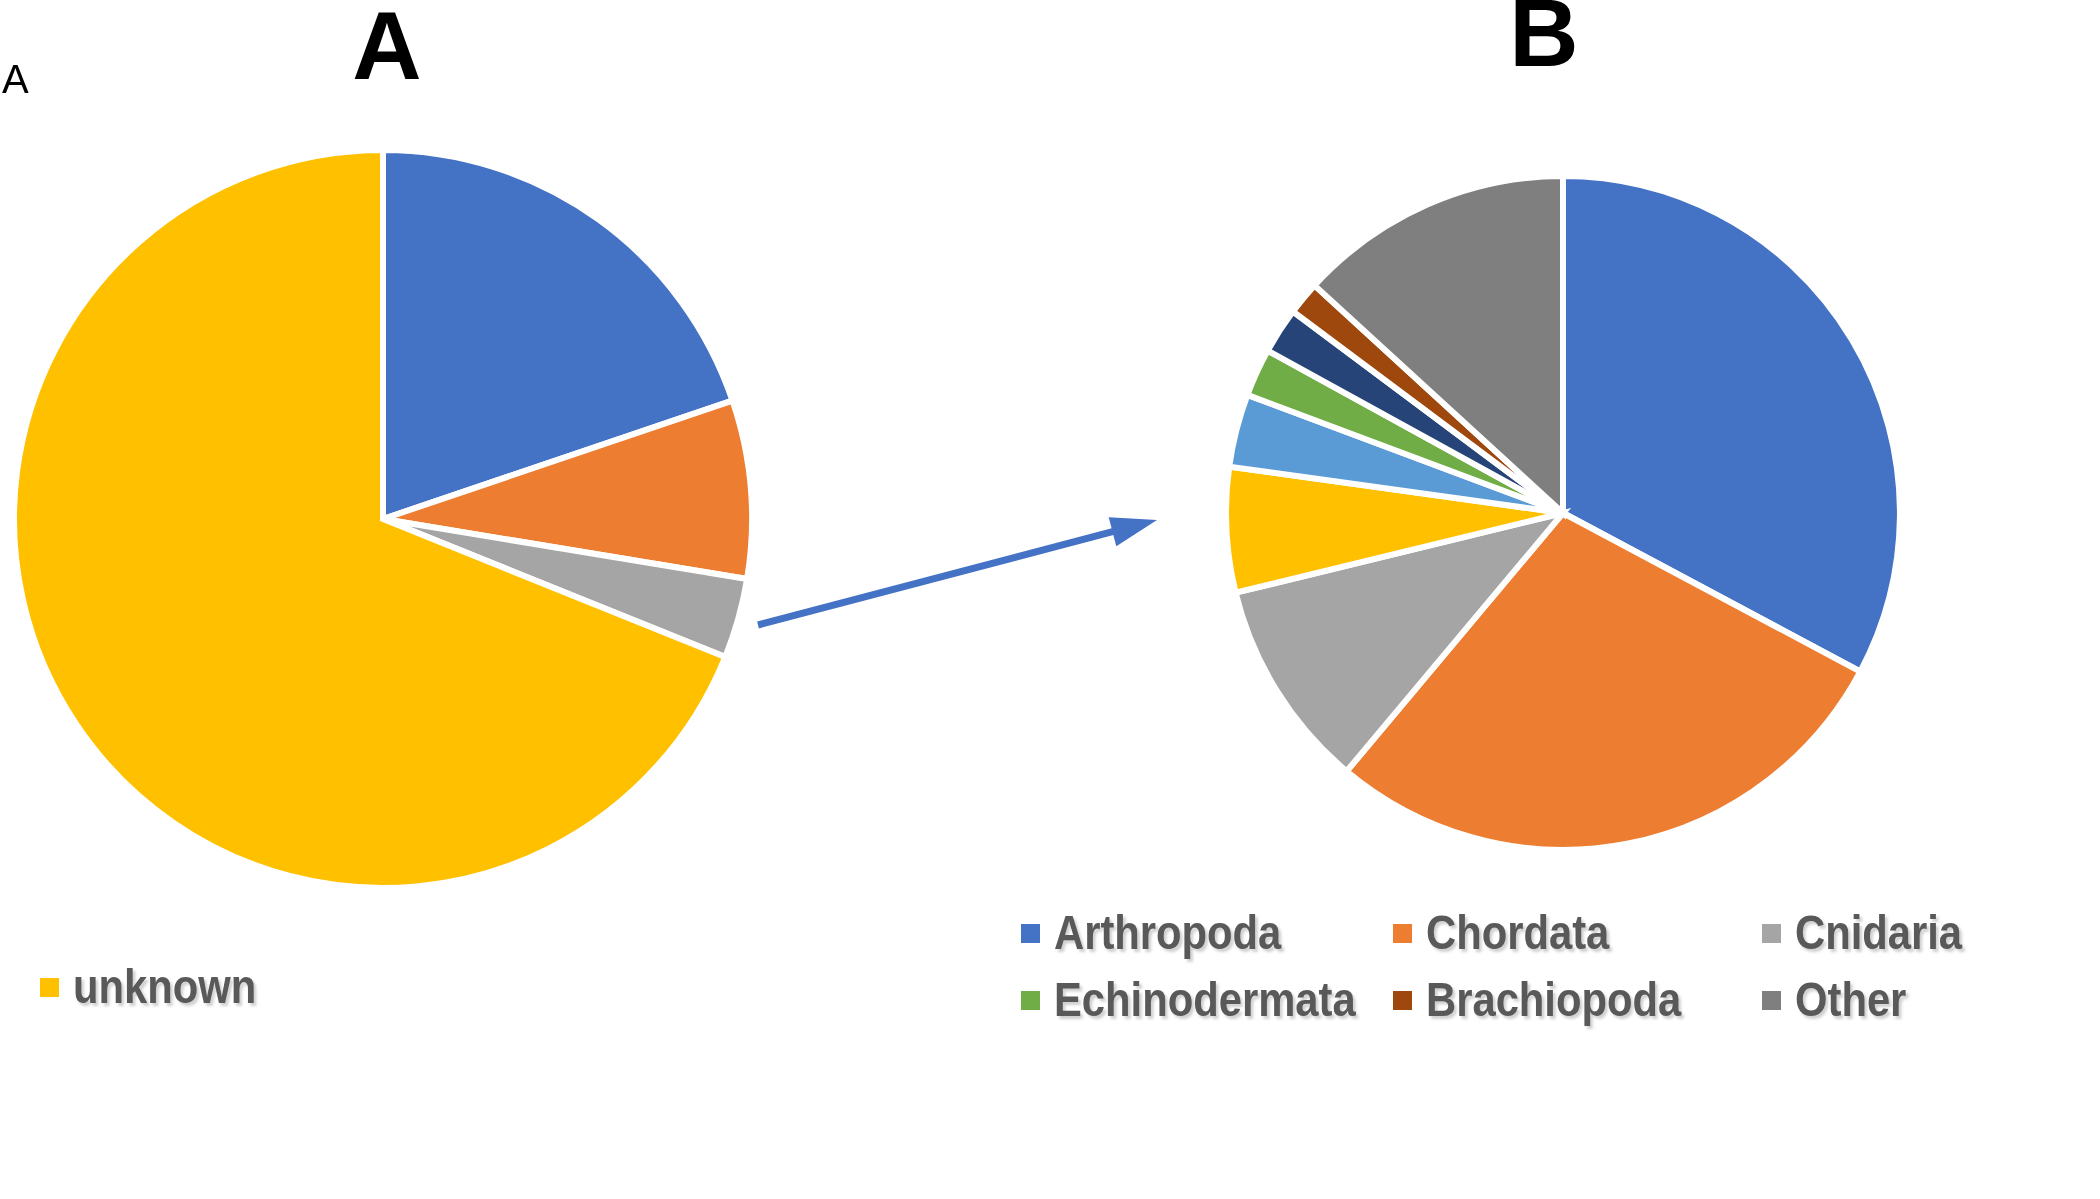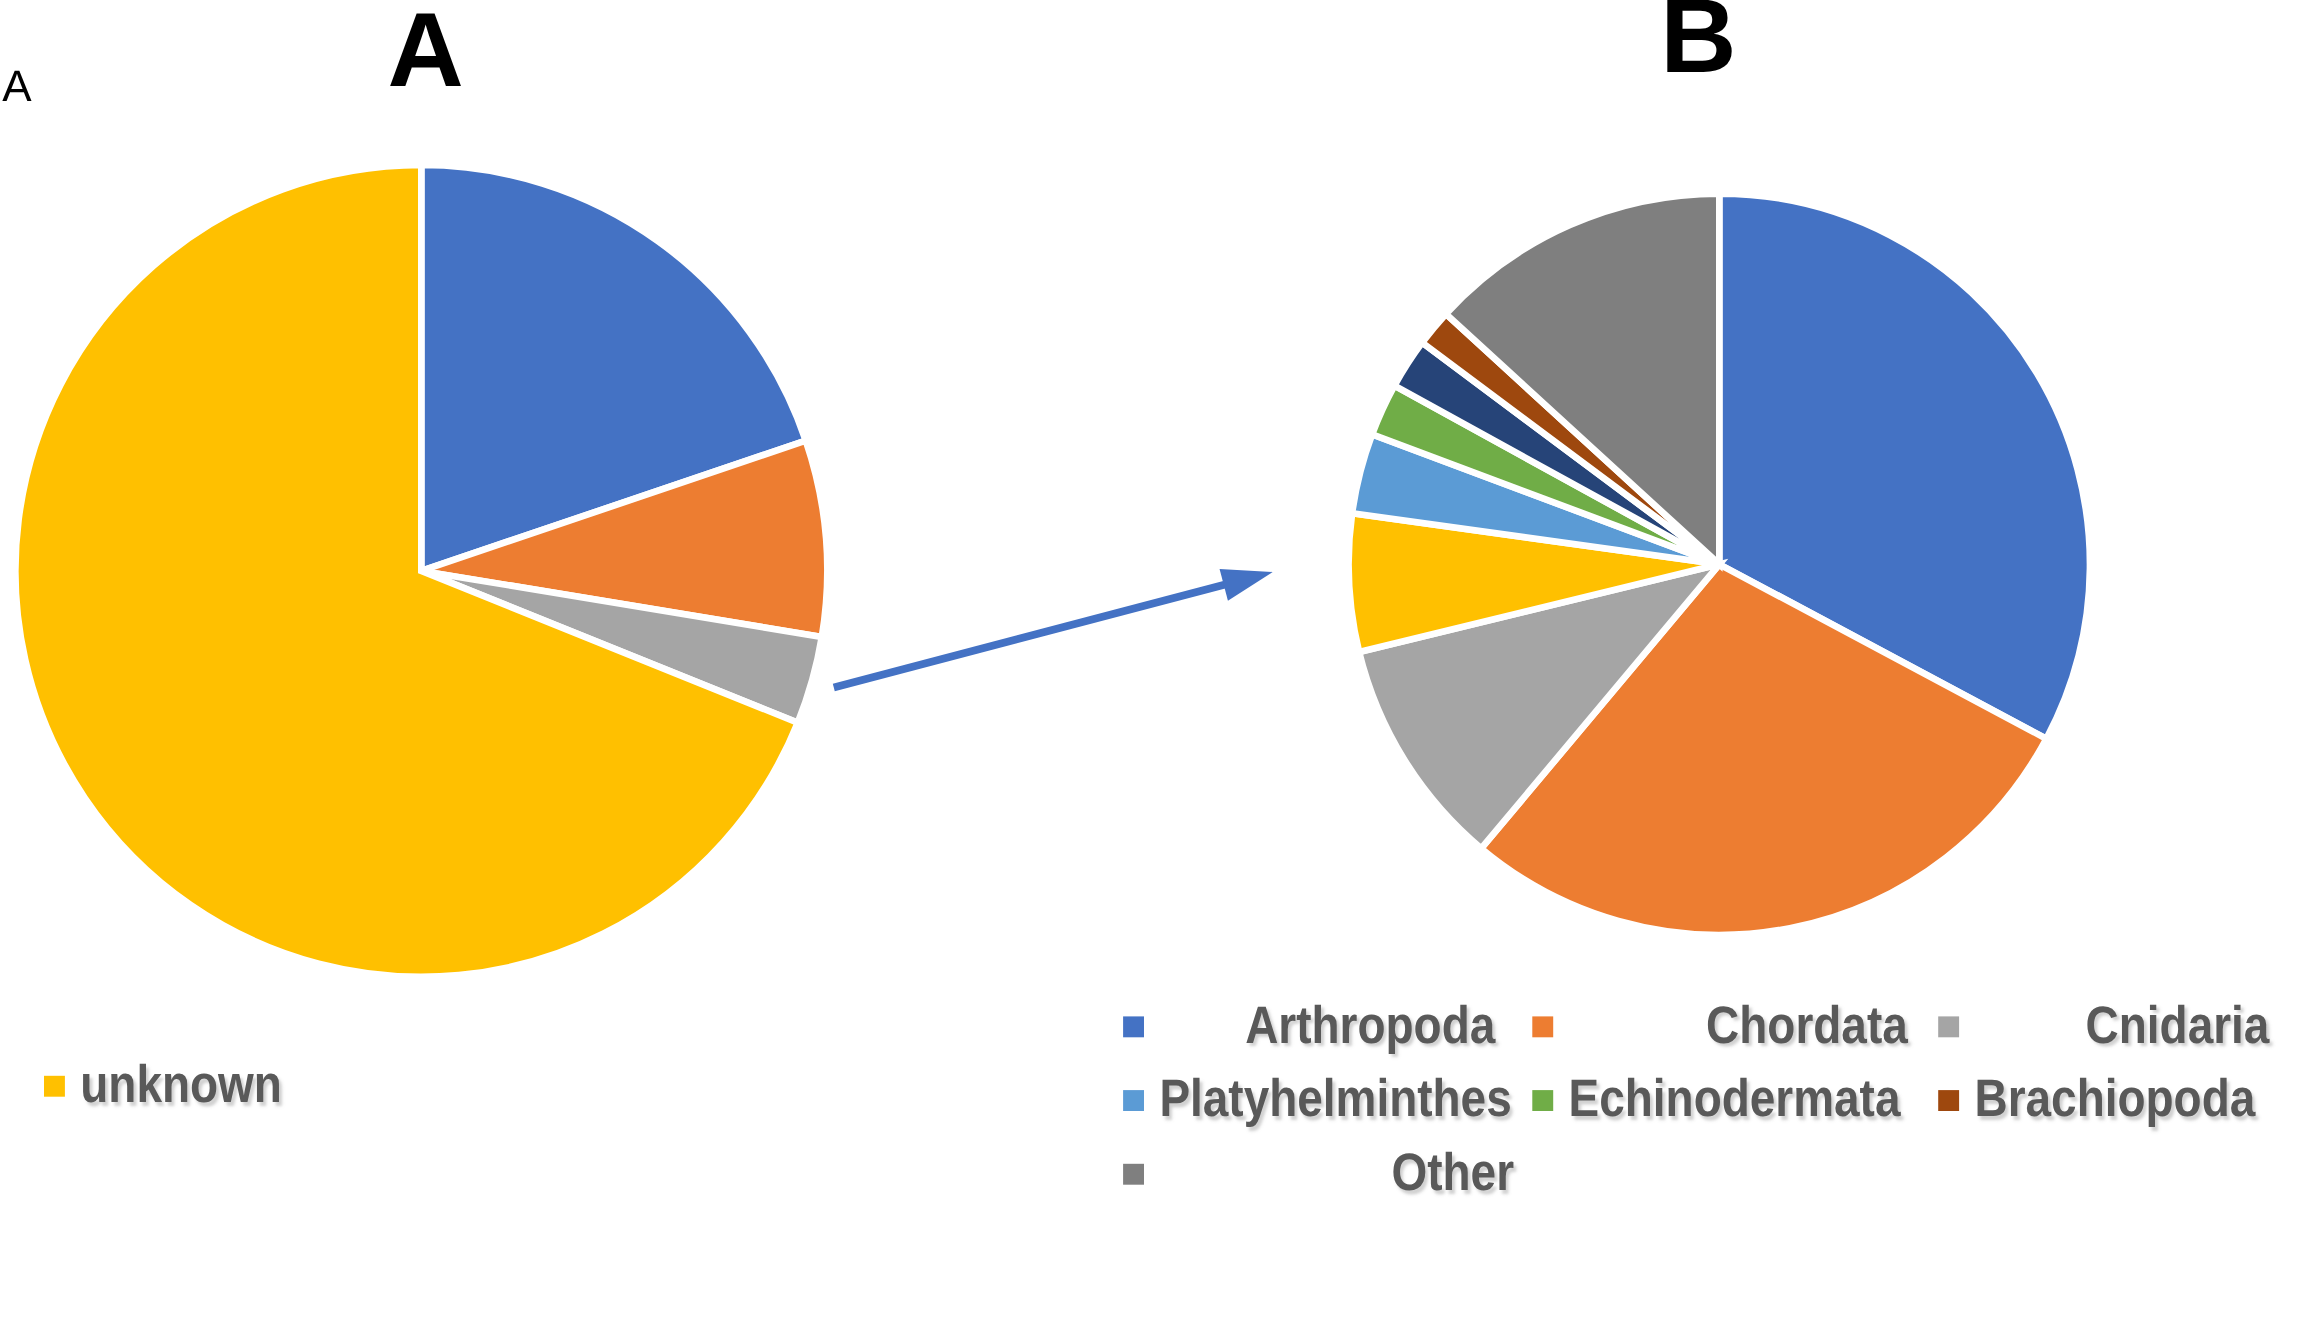--- a/index.html
+++ b/index.html
@@ -43,21 +43,20 @@
     left: 1021px; top: 904px;
     display: grid;
     grid-template-columns: 372px 369px auto;
     row-gap: 9px;
   }
   .legend-item {
     display: flex;
     align-items: center;
     height: 58px;
     white-space: nowrap;
-    justify-content: space-between;
   }
   .swatch {
     width: 19px; height: 19px;
     flex: 0 0 19px;
     margin-right: 14px;
   }
   .legend-label {
     font-size: 48px;
     font-weight: bold;
     color: #595959;
@@ -109,24 +108,20 @@
     </div>
     <div class="legend-item">
       <span class="swatch" style="background: rgb(237, 125, 49);"></span>
       <span class="legend-label">Chordata</span>
     </div>
     <div class="legend-item">
       <span class="swatch" style="background: rgb(165, 165, 165);"></span>
       <span class="legend-label">Cnidaria</span>
     </div>
     <div class="legend-item">
-      <span class="swatch" style="background: rgb(91, 155, 213);"></span>
-      <span class="legend-label">Platyhelminthes</span>
-    </div>
-    <div class="legend-item">
       <span class="swatch" style="background: rgb(112, 173, 71);"></span>
       <span class="legend-label">Echinodermata</span>
     </div>
     <div class="legend-item">
       <span class="swatch" style="background: rgb(158, 72, 14);"></span>
       <span class="legend-label">Brachiopoda</span>
     </div>
     <div class="legend-item">
       <span class="swatch" style="background: rgb(127, 127, 127);"></span>
       <span class="legend-label">Other</span>

